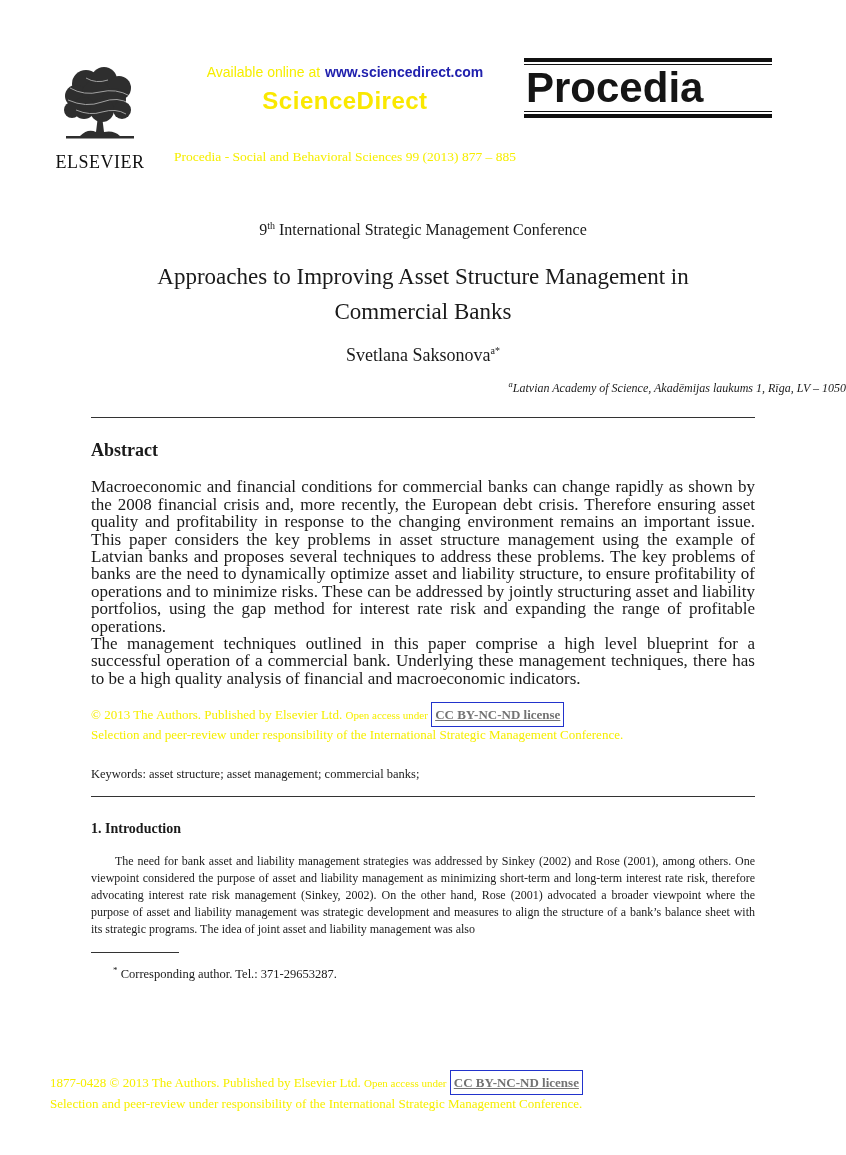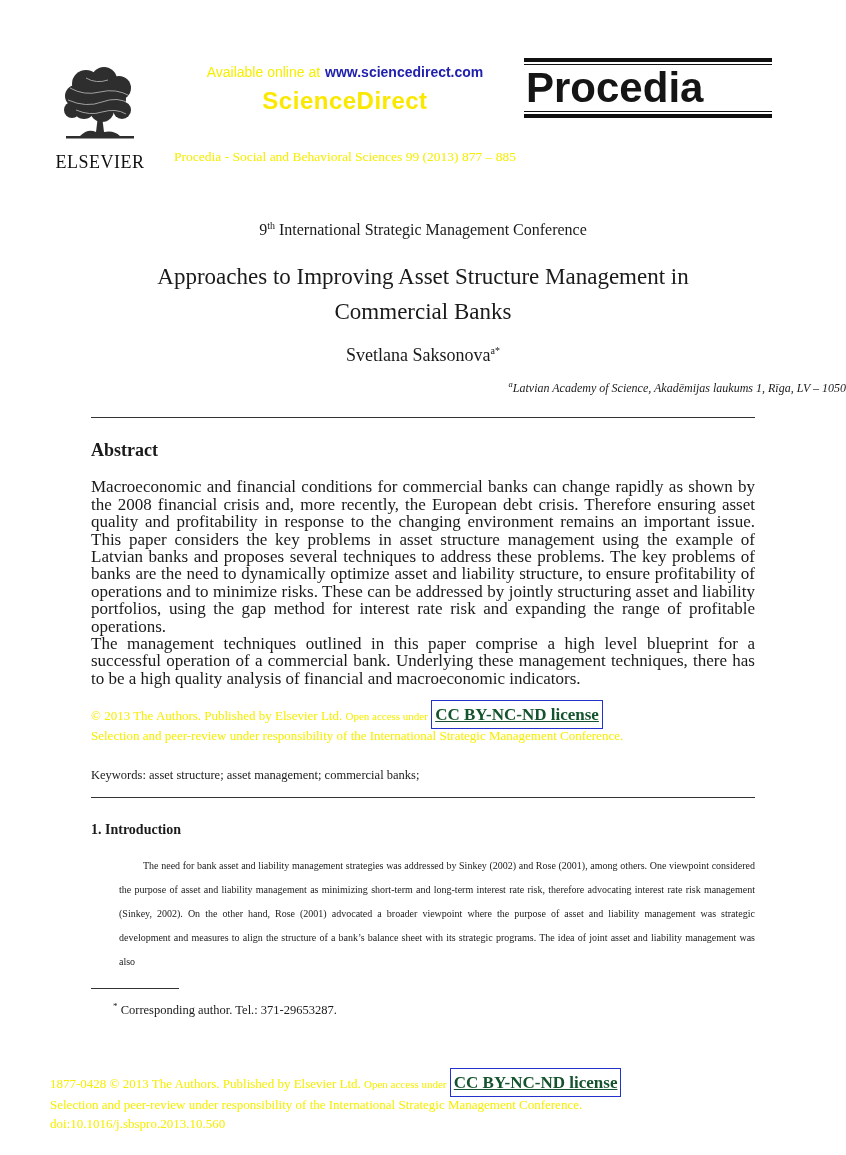--- a/index.html
+++ b/index.html
@@ -66,31 +66,31 @@
   .hrule { border: none; border-top: 1.2px solid #333; margin: 0; }
   .rule-top { margin-top: 21px; }
 
   .abs-heading { margin-top: 22px; font-size: 18px; font-weight: bold; }
   .abs-text { margin-top: 17px; font-size: 17px; line-height: 17.4px; text-align: justify; }
   .abs-text p + p { margin-top: 0; }
 
   .copyright { margin-top: 18px; font-size: 13px; line-height: 19px; color: #f6ee00; }
   .copyright .small { font-size: 11px; }
   .license-link {
-    color: #14532d; font-weight: bold; font-size: 17px;
+    color: #737373; font-weight: bold; font-size: 13px;
     border: 1.5px solid #2233cc; padding: 4px 3px;
     text-decoration: underline; white-space: nowrap;
   }
   .keywords { margin-top: 23px; font-size: 12.5px; }
   .rule-mid { margin-top: 14px; }
 
   .intro-heading { margin-top: 24px; font-size: 14px; font-weight: bold; }
   .intro-text {
-    margin-top: 16px; font-size: 10px; line-height: 24px;
-    text-align: justify; text-indent: 24px; margin-left: 28px;
+    margin-top: 16px; font-size: 12px; line-height: 17px;
+    text-align: justify; text-indent: 24px;
   }
 
   .footnote-rule { width: 88px; border: none; border-top: 1px solid #333; margin: 14px 0 0 0; }
   .footnote { margin-top: 9px; font-size: 12.5px; line-height: 16px; }
   .footnote .fn-line1 { text-indent: 22px; }
   .footnote sup { font-size: 9px; }
   .footnote .em { font-style: italic; }
 
   
   .page-footer {
@@ -199,16 +199,15 @@
     </div>
   </div>
 
   <footer class="page-footer">
     <div>
       <span>1877-0428 © 2013 The Authors. Published by Elsevier Ltd.</span>
       <span class="small">Open access under</span>
       <span class="license-link">CC BY-NC-ND license</span>
     </div>
     <div>Selection and peer-review under responsibility of the International Strategic Management Conference.</div>
-    <div>doi:10.1016/j.sbspro.2013.10.560</div>
   </footer>
 
 </div>
 
 </body></html>

